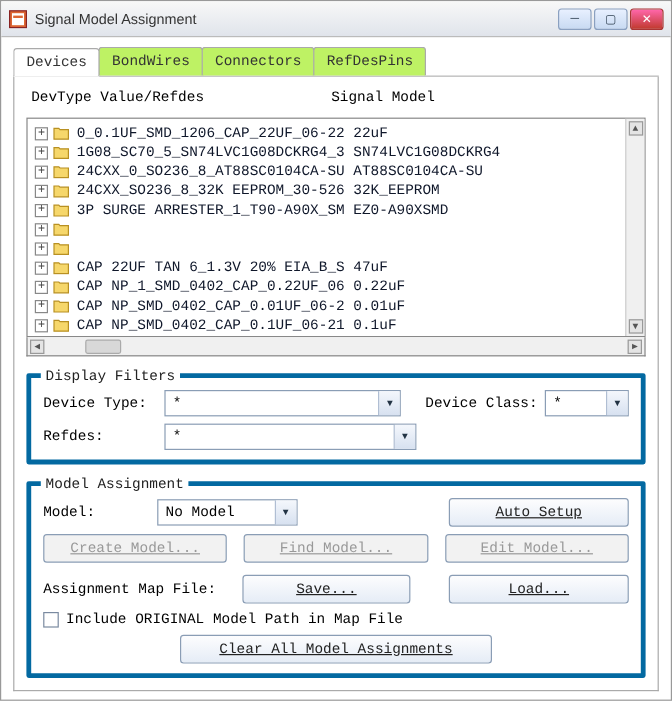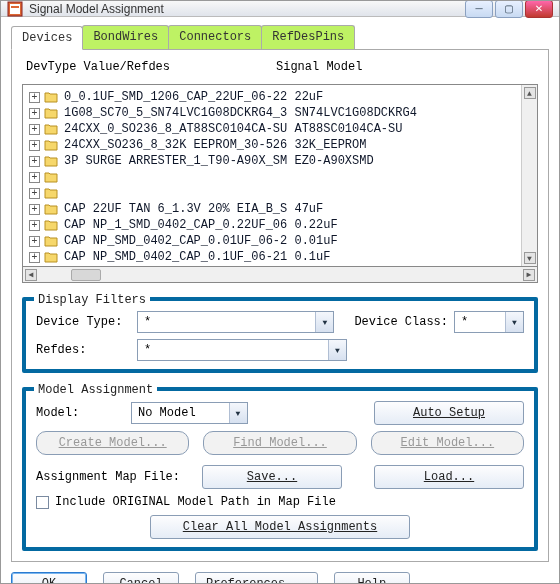--- a/index.html
+++ b/index.html
@@ -8,21 +8,21 @@
     font-family: "Courier New", monospace;
     font-size: 12px;
     background: #fff;
     width: 560px;
     height: 584px;
     overflow: hidden;
     border: 1px solid #999;
   }
   
   .titlebar {
-    height: 16px;
+    height: 30px;
     background: linear-gradient(#f8f8f8, #e0e4eb);
     border-bottom: 1px solid #bbb;
     display: flex;
     align-items: center;
     padding: 0 6px;
     font-family: "Segoe UI", Tahoma, sans-serif;
     font-size: 12px;
   }
   .titlebar .appicon {
     width: 16px; height: 16px; margin-right: 6px;
@@ -118,21 +118,21 @@
     font-family:"Courier New",monospace;color:#222;padding:0 10px;min-width:100px;text-decoration:underline;
   }
   .btn.disabled { color:#999; background:#f2f2f2; }
   .check { display:flex;align-items:center;gap:6px;font-family:"Courier New",monospace;margin-top:6px; }
   .cbox { width:13px;height:13px;border:1px solid #7a8aa0;background:#fff; }
   .bottombar { display:flex;gap:16px;padding:4px 10px 8px; font-family:"Courier New",monospace; }
   .bottombar .btn { min-width:76px; height:24px; }
   .bottombar .ok { border:1px solid #2a7ad0; box-shadow:0 0 0 1px #7bb6ee inset; }
   .spacer{flex:1;}
   .btnrow3{display:flex;gap:14px;justify-content:space-between;}
-  .btnrow3 .btn{flex:1;min-width:0;border-radius:10px;}
+  .btnrow3 .btn{flex:1;min-width:0;}
 </style>
 </head>
 <body>
 
 <div class="titlebar">
   <span class="appicon">
     <svg width="16" height="16">
         <rect x="1" y="1" width="14" height="14" fill="#d63" stroke="#822" stroke-width="1"></rect>
         <rect x="3" y="3" width="10" height="10" fill="#fff"></rect>
         <rect x="4" y="5" width="8" height="2" fill="#d63"></rect>

